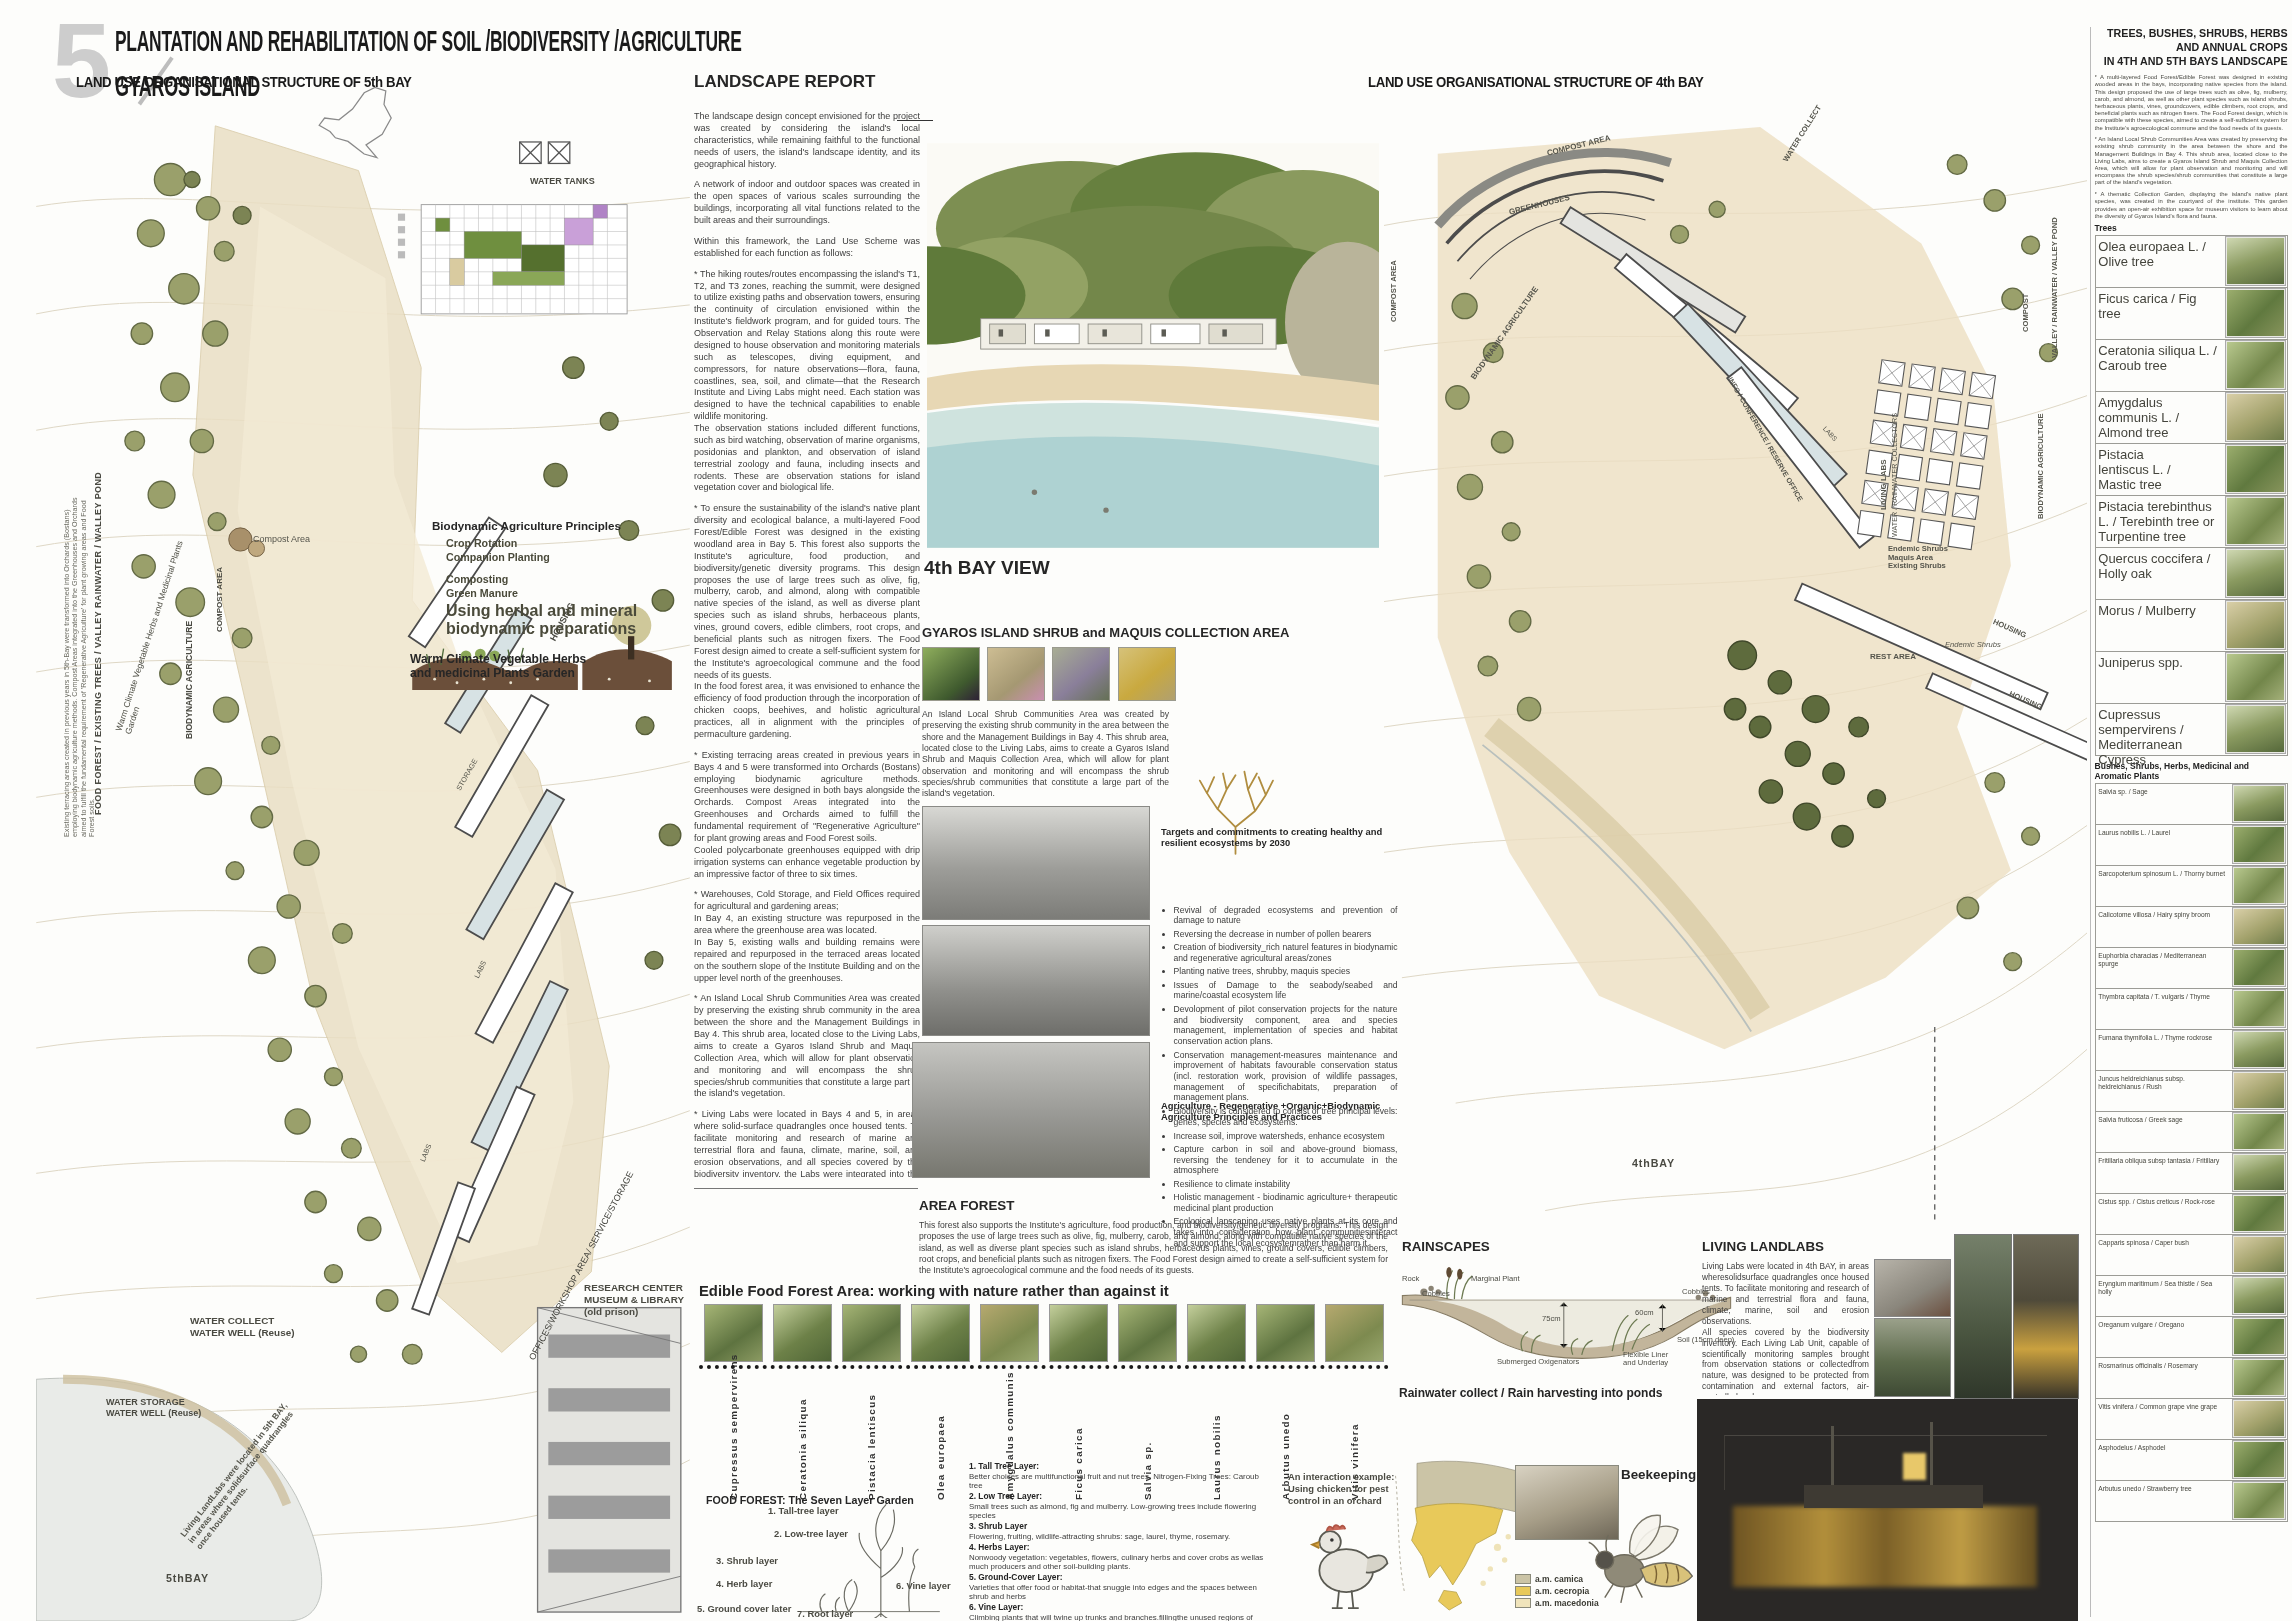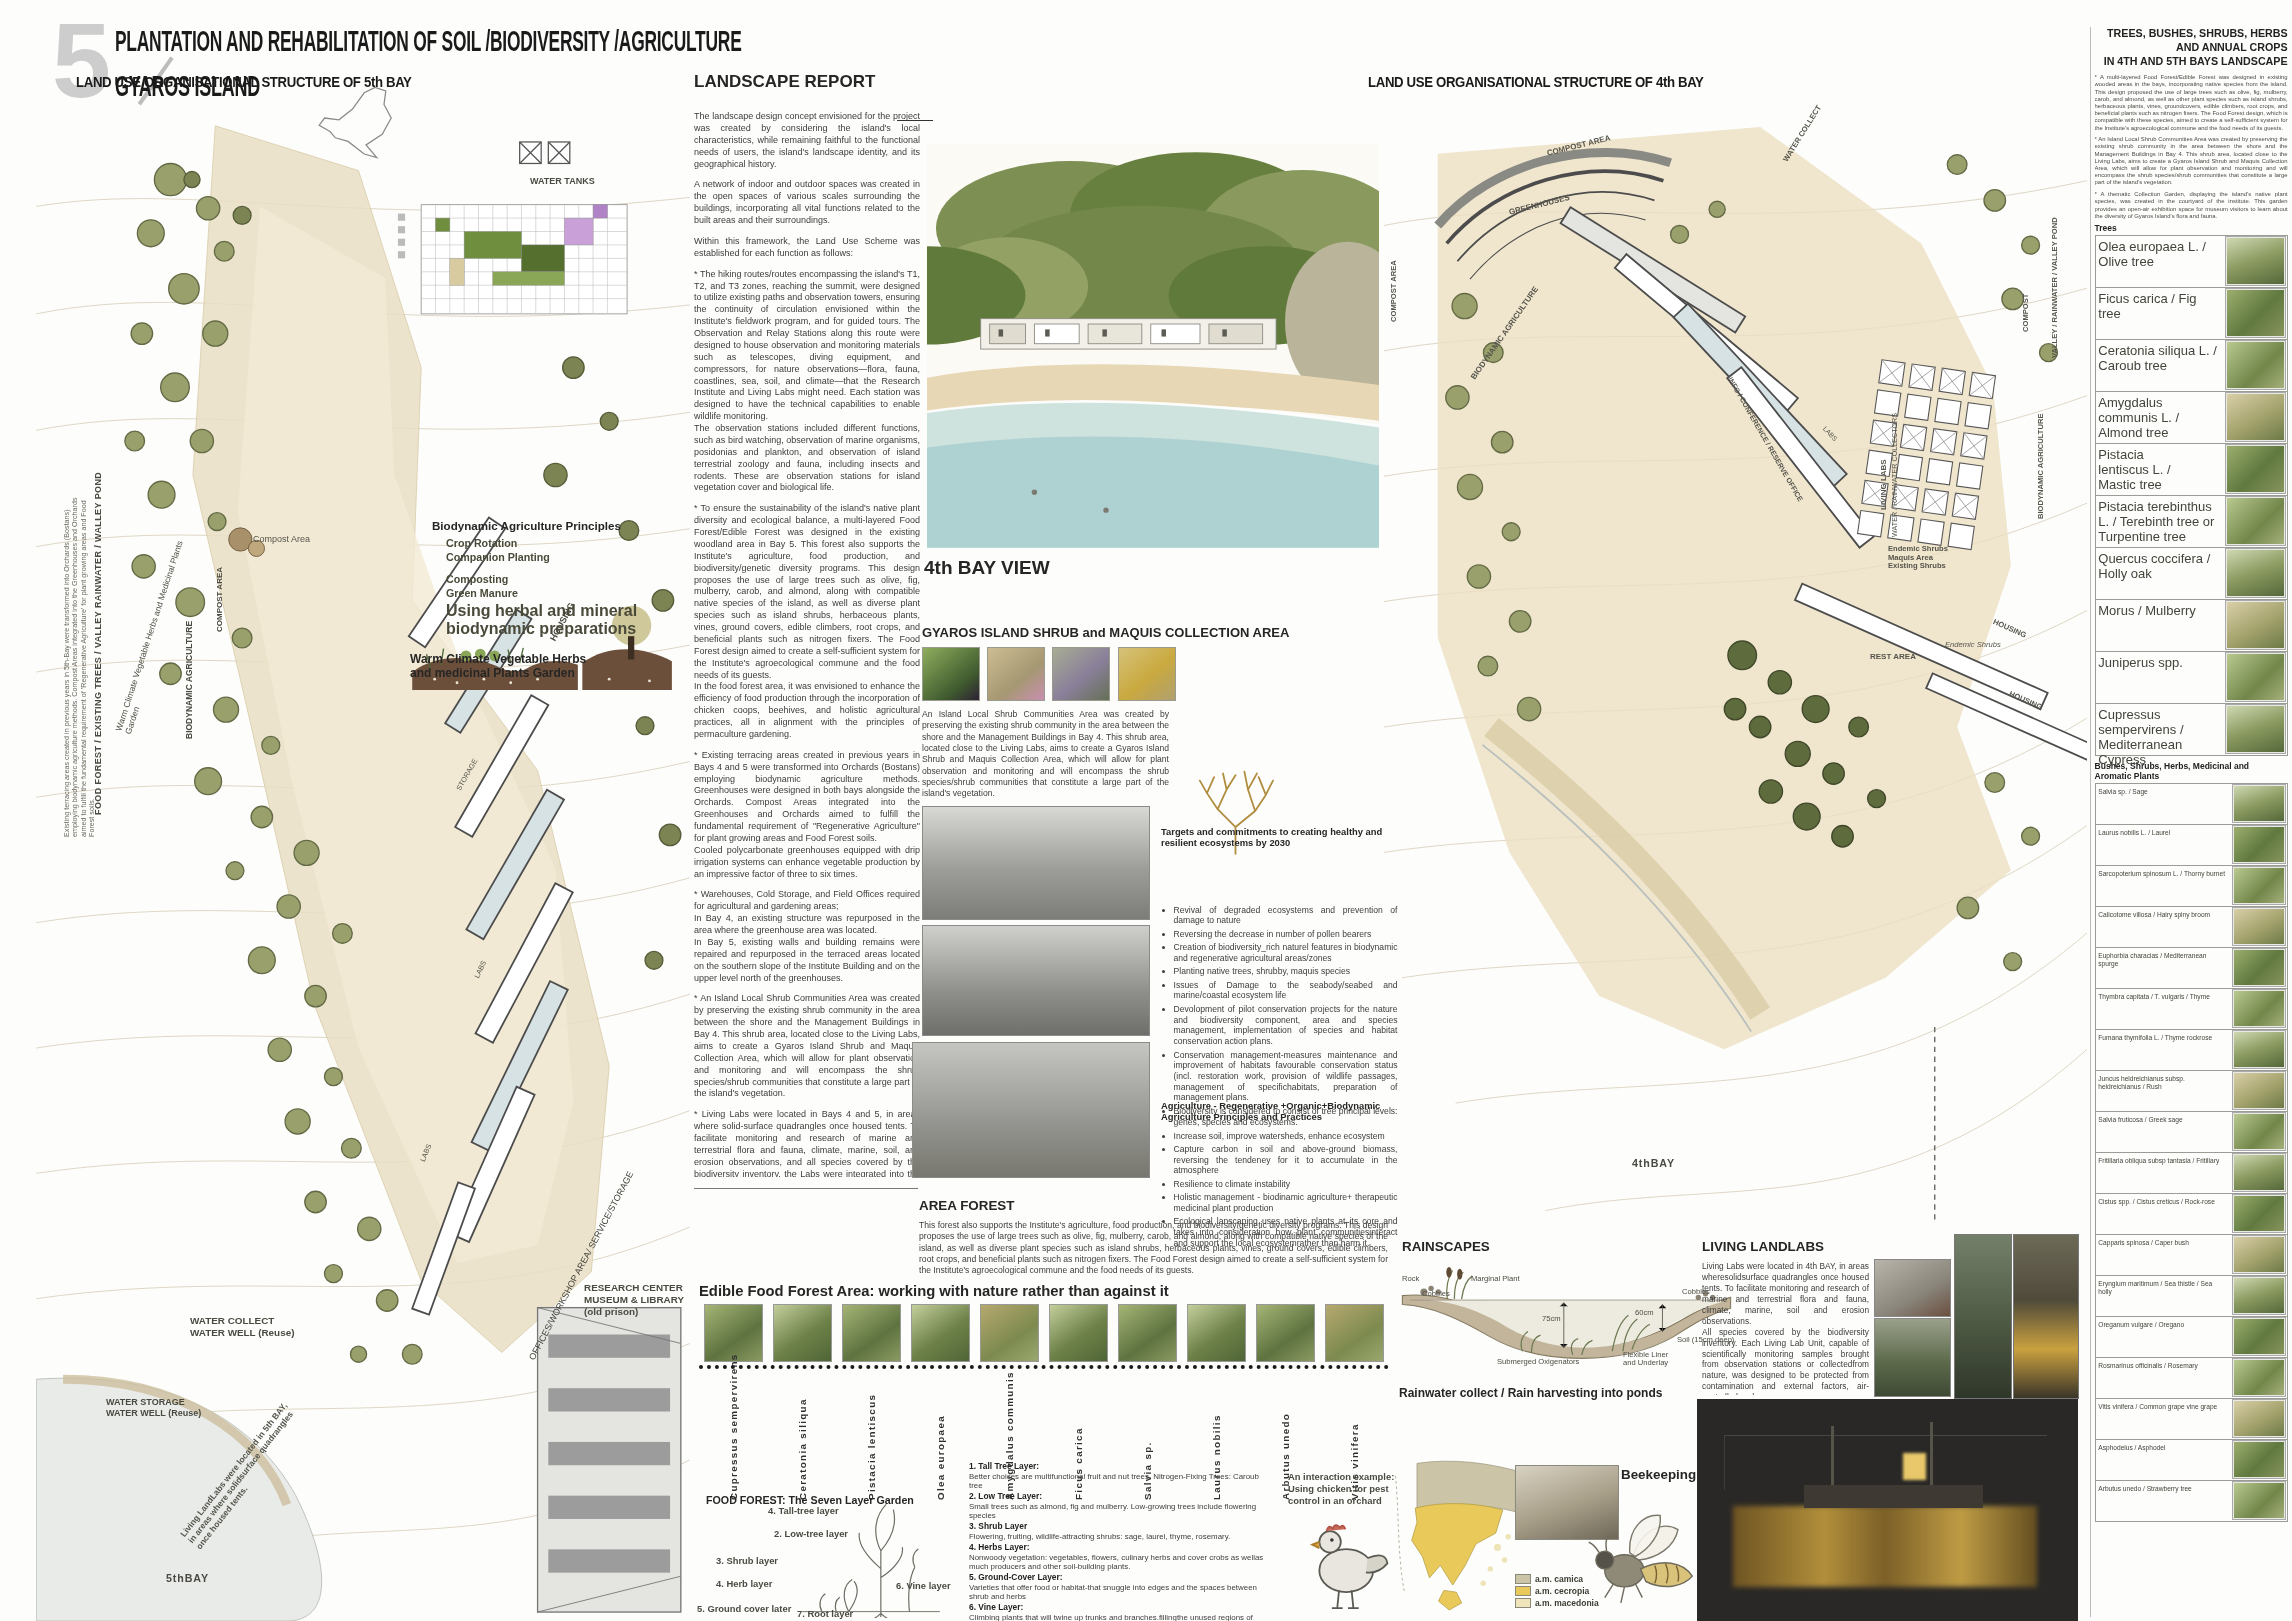--- a/index.html
+++ b/index.html
@@ -396,21 +396,21 @@
   <svg class="abs" style="left:795px;top:1497px;" width="152" height="121" viewBox="0 0 170 135">
     <g stroke="#6b6b63" fill="none" stroke-width="1.3">
       <path d="M96,130 L96,60 M96,60 C86,40 90,20 102,8 M96,60 C108,46 114,30 110,14 M96,80 C80,66 70,52 72,40 M96,90 C112,80 122,66 120,56"></path>
       <path d="M60,128 C52,112 54,98 64,92 M60,128 C70,114 72,102 66,94"></path>
       <path d="M30,128 C26,120 28,112 34,108 M46,128 C44,121 46,115 50,112"></path>
       <path d="M96,130 C88,138 78,140 70,138 M96,130 C104,138 114,140 122,138 M96,130 L96,134"></path>
       <path d="M8,128 L162,128" stroke-width="1"></path>
       <path d="M128,128 C126,108 128,90 134,78 M134,78 C130,70 132,62 138,58"></path>
     </g>
   </svg>
-  <div class="abs lbl" style="left:768px;top:1505px;font-size:9.4px;">4. Tall-tree layer</div>
+  <div class="abs lbl" style="left:768px;top:1505px;font-size:9.4px;">1. Tall-tree layer</div>
   <div class="abs lbl" style="left:774px;top:1528px;font-size:9.4px;">2. Low-tree layer</div>
   <div class="abs lbl" style="left:716px;top:1555px;font-size:9.4px;">3. Shrub layer</div>
   <div class="abs lbl" style="left:716px;top:1578px;font-size:9.4px;">4. Herb layer</div>
   <div class="abs lbl" style="left:697px;top:1603px;font-size:9.4px;">5. Ground cover later</div>
   <div class="abs lbl" style="left:896px;top:1580px;font-size:9.4px;">6. Vine layer</div>
   <div class="abs lbl" style="left:797px;top:1608px;font-size:9.4px;">7. Root layer</div>
 
   <div class="abs" style="left:969px;top:1462px;width:296px;height:159px;overflow:hidden;">
       <div class="layer-item">
       <b>1. Tall Tree Layer:</b>

